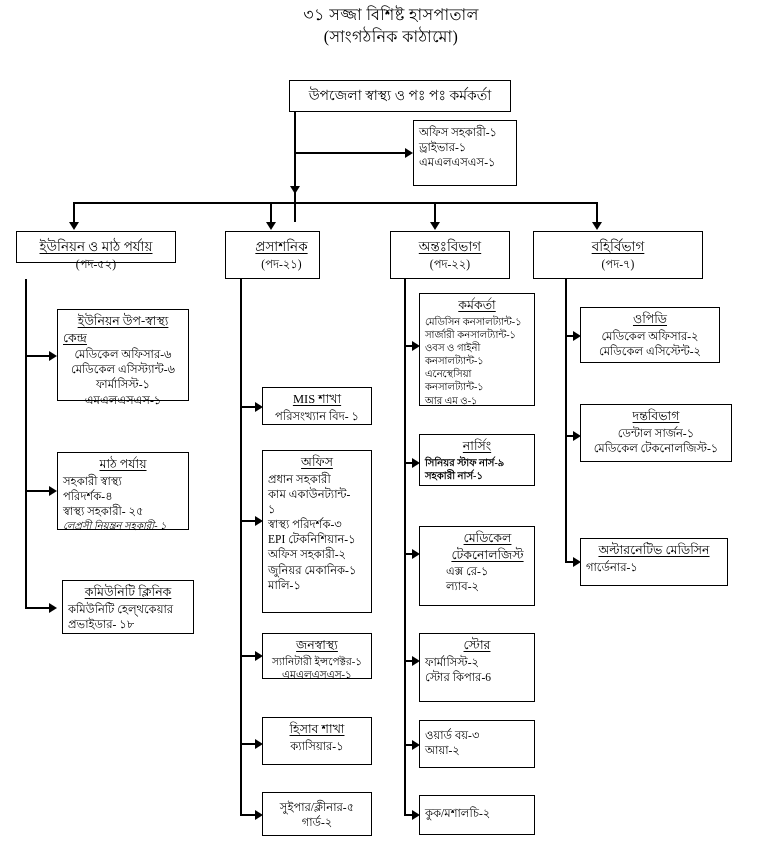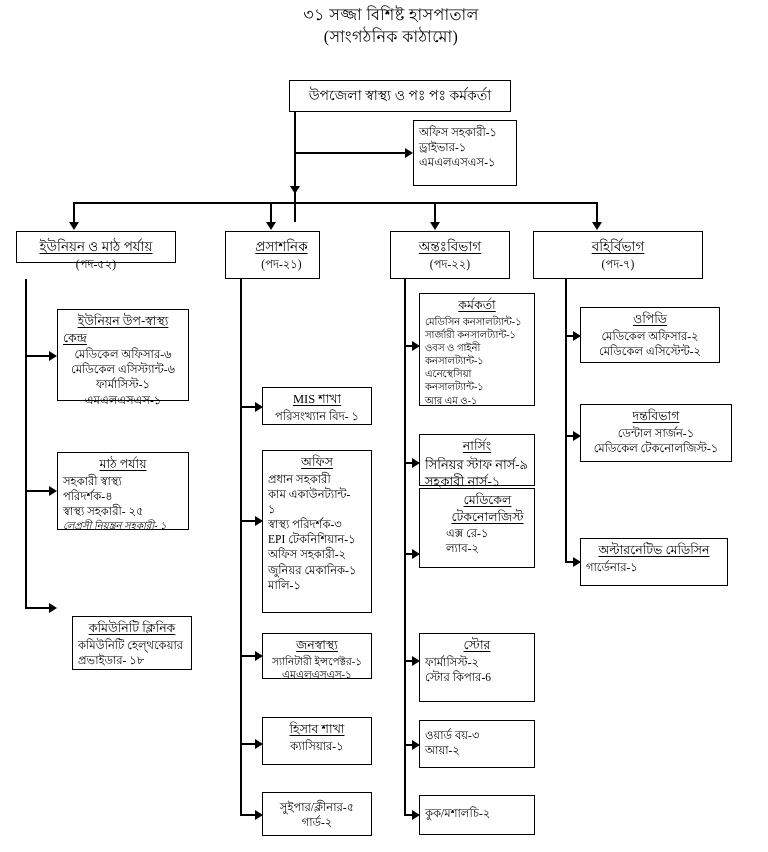--- a/index.html
+++ b/index.html
@@ -189,21 +189,21 @@
   <div class="node" style="left:57px; top:452px; width:132px; height:78px;">
     <span class="hd">মাঠ পর্যায়</span>
     <div class="lines">
       <div class="ln">সহকারী স্বাস্থ্য</div>
       <div class="ln">পরিদর্শক-৪</div>
       <div class="ln">স্বাস্থ্য সহকারী- ২৫</div>
       <div class="ln" style="font-size:10px;font-style:italic;">লেপ্রসী নিয়ন্ত্রন সহকারী- ১</div>
     </div>
   </div>
 
-  <div class="node" style="left:72px; top:580px; width:120px; height:54px;margin-top:36px;">
+  <div class="node" style="left:62px; top:580px; width:132px; height:54px;">
     <span class="hd">কমিউনিটি ক্লিনিক</span>
     <div class="lines">
       <div class="ln">কমিউনিটি হেল্থকেয়ার</div>
       <div class="ln">প্রভাইডার- ১৮</div>
     </div>
   </div>
 
   <div class="ln-v" style="left:240px; top:279px; height:535px;"></div>
   <div class="ln-h" style="left:240px; top:406px; width:17px;"></div>
   <div class="arr right" style="left:255px; top:402px;"></div>
@@ -280,27 +280,27 @@
       <div class="ln">সার্জারী কনসালট্যান্ট-১</div>
       <div class="ln">ওবস ও গাইনী</div>
       <div class="ln">কনসালট্যান্ট-১</div>
       <div class="ln">এনেস্থেসিয়া কনসালট্যান্ট-১</div>
       <div class="ln">আর এম ও-১</div>
     </div>
   </div>
 
   <div class="node" style="left:419px; top:434px; width:116px; height:52px;">
     <span class="hd">নার্সিং</span>
-    <div class="lines" style="font-size:13px;">
+    <div class="lines" style="font-size:10px;font-weight:bold;">
       <div class="ln">সিনিয়র স্টাফ নার্স-৯</div>
       <div class="ln">সহকারী নার্স-১</div>
     </div>
   </div>
 
-  <div class="node" style="left:419px; top:488px; width:116px; height:80px;padding-left:26px;">
+  <div class="node" style="left:419px; top:526px; width:116px; height:80px;padding-left:26px;">
     <span class="hd">মেডিকেল</span>
     <div style="text-align:center;"><span class="hd">টেকনোলজিস্ট</span></div>
     <div class="lines">
       <div class="ln">এক্স রে-১</div>
       <div class="ln">ল্যাব-২</div>
     </div>
   </div>
 
   <div class="node" style="left:419px; top:633px; width:116px; height:69px;">
     <span class="hd">স্টোর</span>

